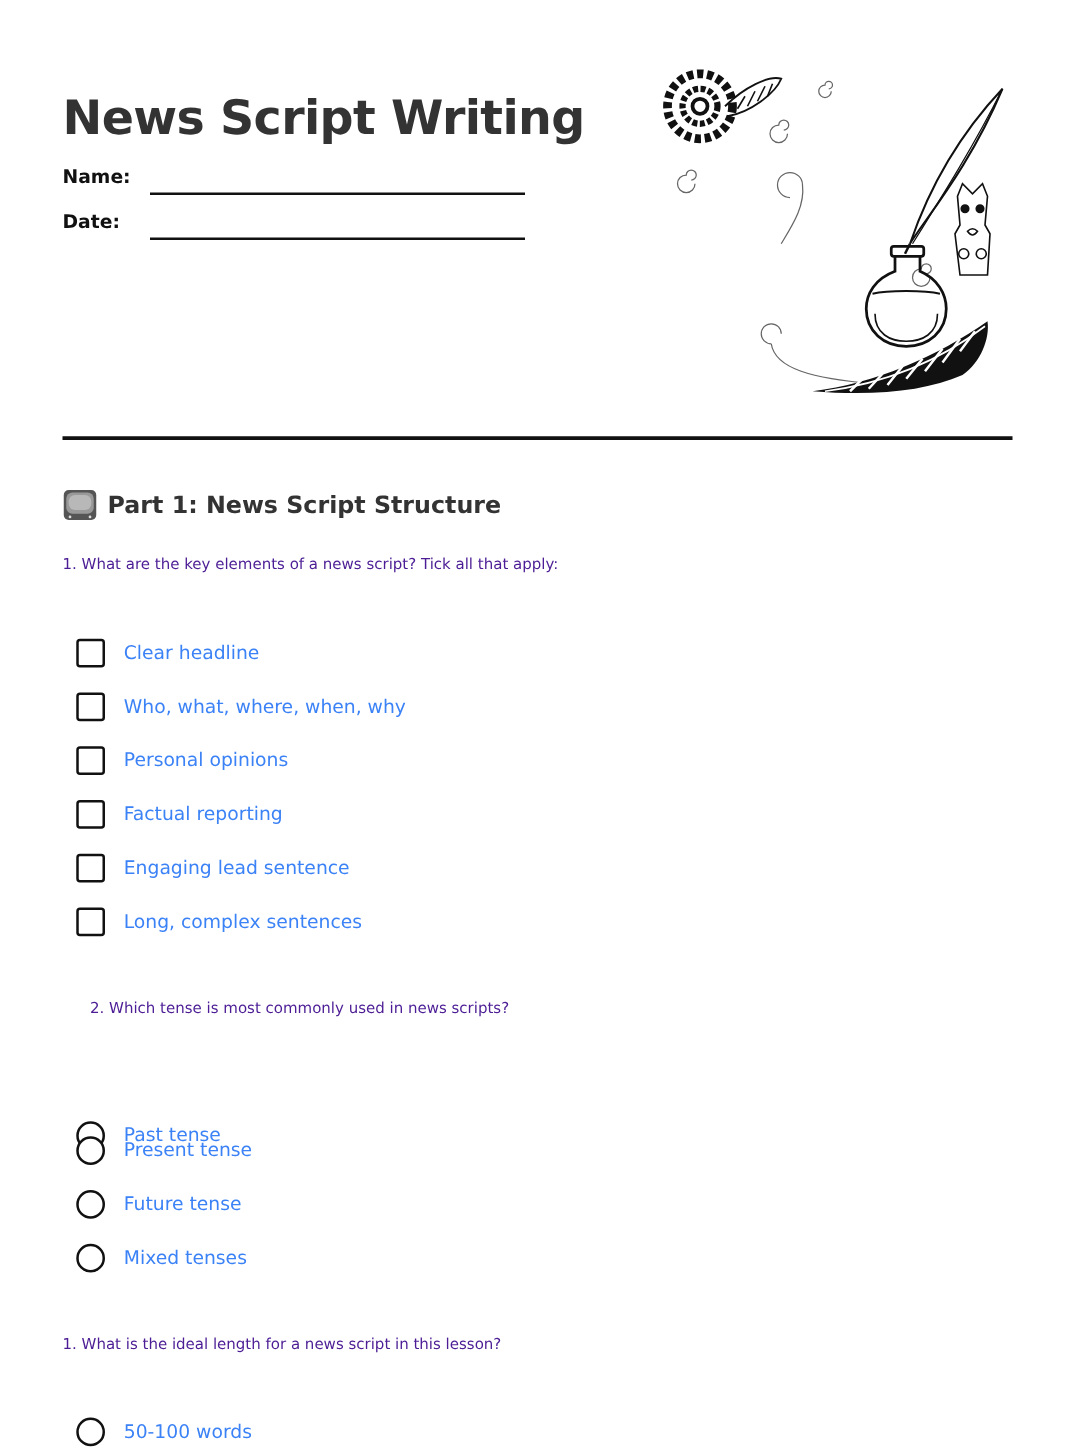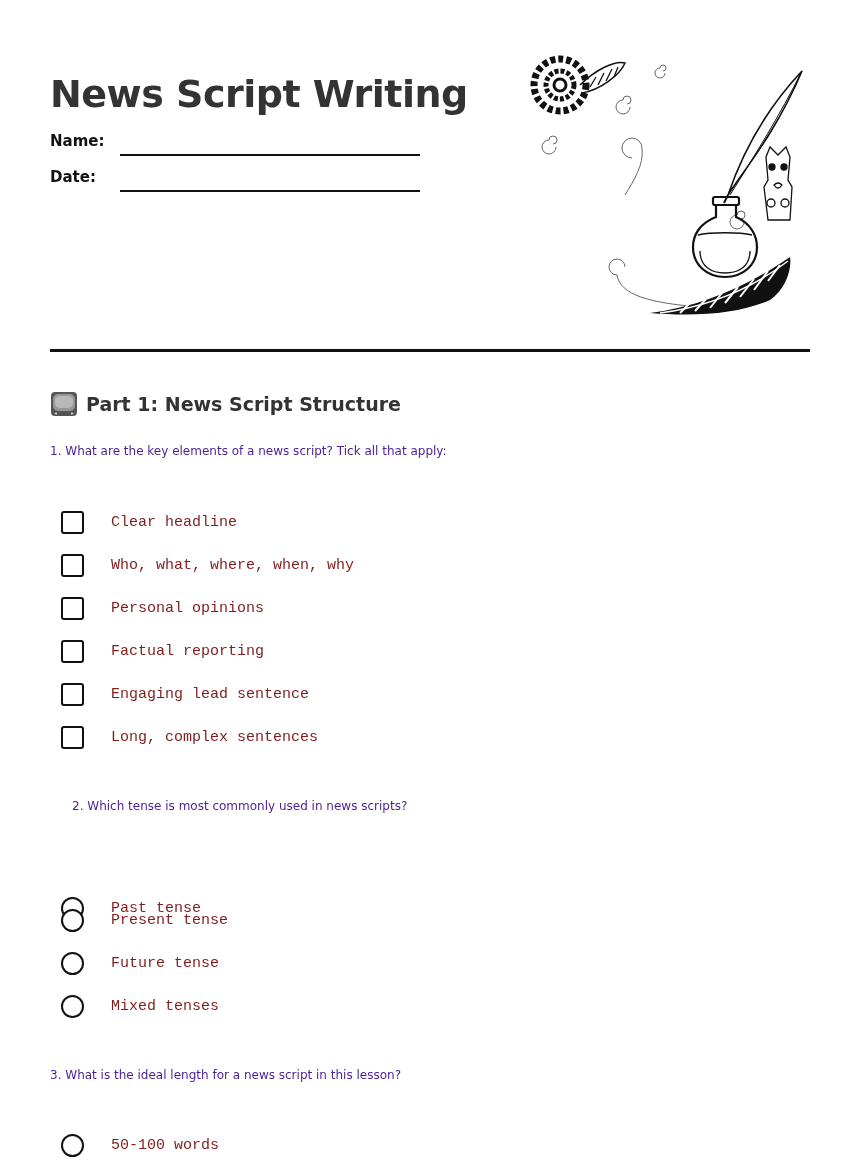--- a/index.html
+++ b/index.html
@@ -25,21 +25,21 @@
     .section-title-text { font-size: 19px; font-weight: bold; color: #333; white-space: nowrap; }
 
     .question { position: absolute; left: 50px; font-size: 12px; font-weight: normal; color: #4c1d95; white-space: nowrap; }
     .q1 { top: 444px; }
     .q2 { top: 799px; margin-left: 22px; }
     .q3 { top: 1068px; }
 
     .option { position: absolute; left: 61px; height: 24px; display: flex; align-items: center; }
     .box { width: 23px; height: 23px; border: 2px solid #111; border-radius: 3px; flex: 0 0 auto; background: #fff; }
     .circle { width: 23px; height: 23px; border: 2px solid #111; border-radius: 50%; flex: 0 0 auto; background: #fff; }
-    .option-label { margin-left: 27px; font-size: 15px; color: #7f1d1d; white-space: nowrap; font-family: Liberation Mono, monospace; }
+    .option-label { margin-left: 15px; font-size: 15px; color: #3b82f6; white-space: nowrap; }
   </style>
 </head>
 <body>
 
 <div class="header">
   <div class="title">News Script Writing</div>
 
   <div class="field-row row-name">
     <span class="field-label">Name:</span>
     <div class="field-line"></div>
@@ -152,18 +152,18 @@
 </div>
 <div class="option" style="top:951px">
   <span class="circle"></span>
   <span class="option-label">Future tense</span>
 </div>
 <div class="option" style="top:994px">
   <span class="circle"></span>
   <span class="option-label">Mixed tenses</span>
 </div>
 
-<div class="question q3">3. What is the ideal length for a news script in this lesson?</div>
+<div class="question q3">1. What is the ideal length for a news script in this lesson?</div>
 
 <div class="option" style="top:1133px">
   <span class="circle"></span>
   <span class="option-label">50-100 words</span>
 </div>
 
 </body></html>

